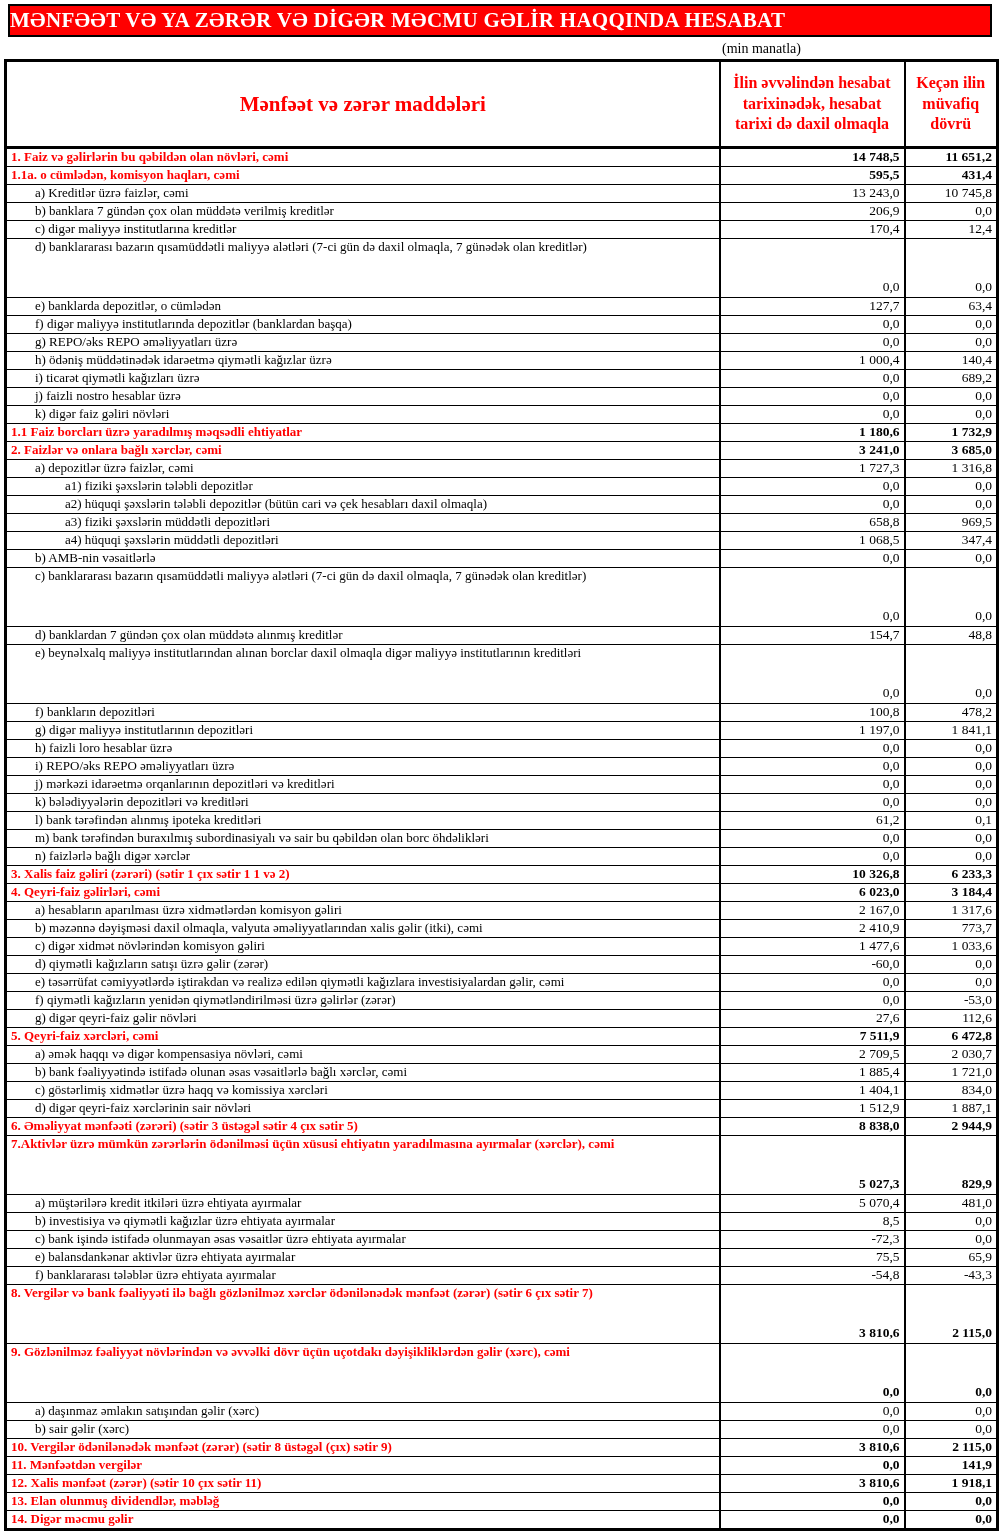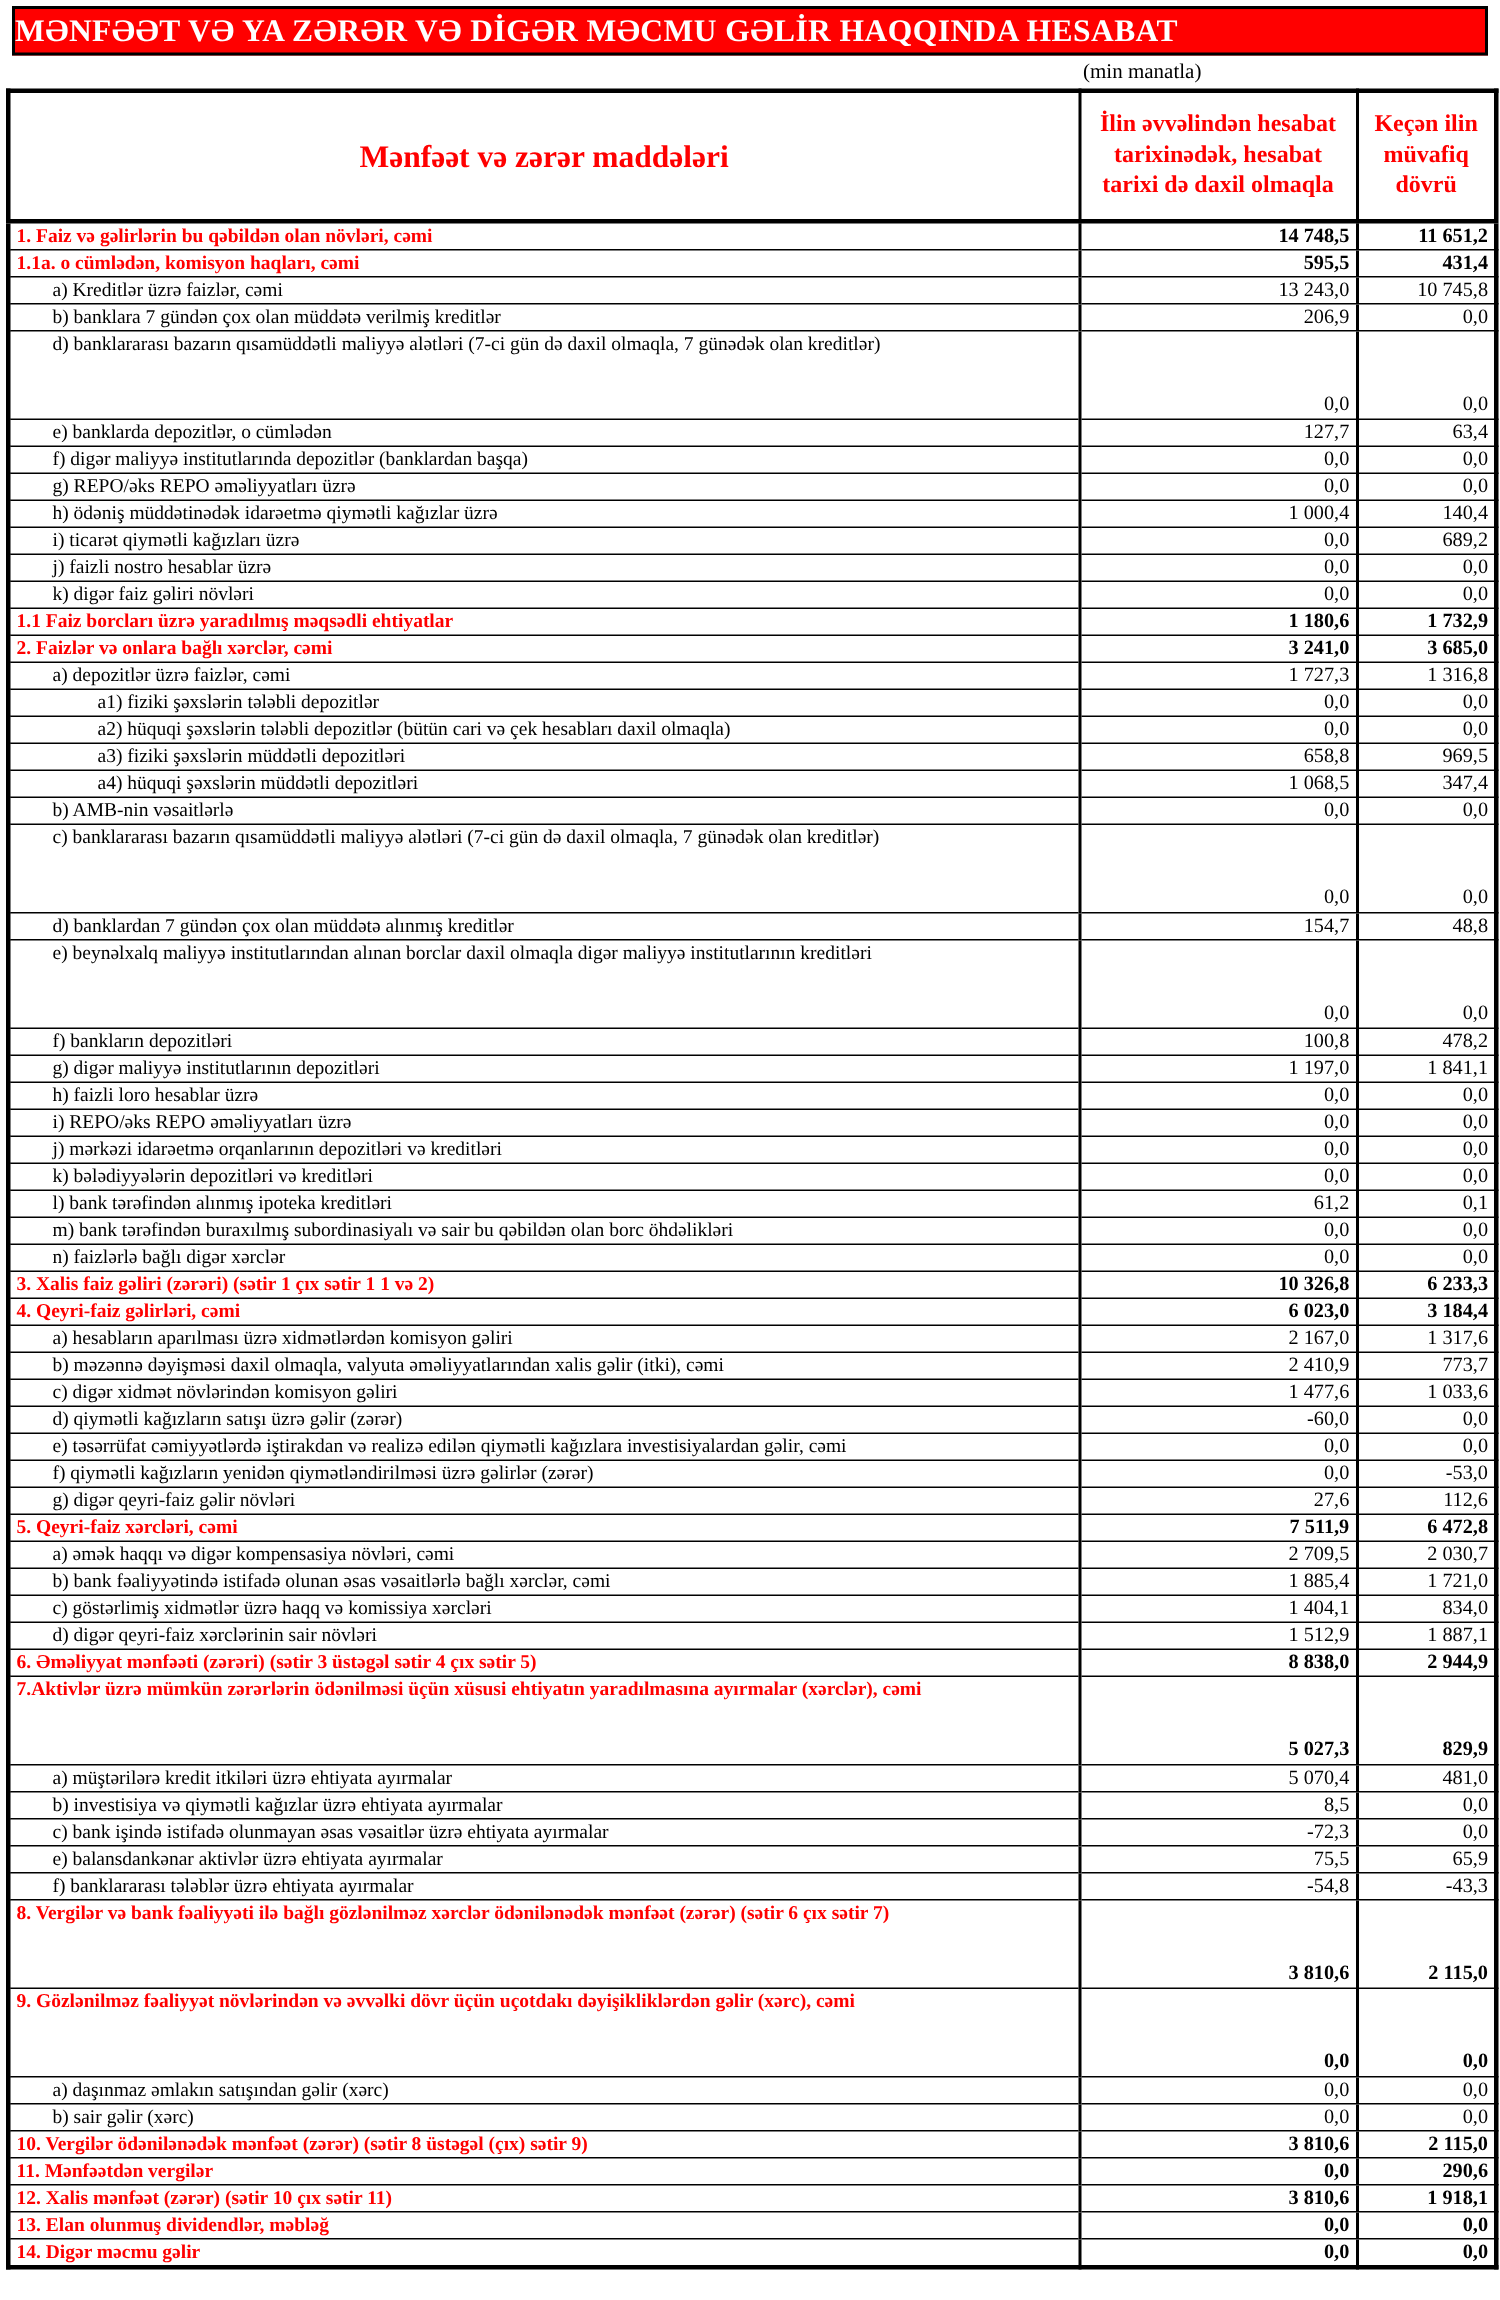--- a/index.html
+++ b/index.html
@@ -106,20 +106,25 @@
       <tr class="item">
     <td class="c-label">a) Kreditlər üzrə faizlər, cəmi</td>
     <td class="c-val">13 243,0</td>
     <td class="c-val">10 745,8</td>
   </tr>
       <tr class="item">
     <td class="c-label">b) banklara 7 gündən çox olan müddətə verilmiş kreditlər</td>
     <td class="c-val">206,9</td>
     <td class="c-val">0,0</td>
   </tr>
+      <tr class="item">
+    <td class="c-label">c) digər maliyyə institutlarına kreditlər</td>
+    <td class="c-val">170,4</td>
+    <td class="c-val">12,4</td>
+  </tr>
       <tr class="item tall">
     <td class="c-label">d) banklararası bazarın qısamüddətli maliyyə alətləri (7-ci gün də daxil olmaqla, 7 günədək olan kreditlər)</td>
     <td class="c-val">0,0</td>
     <td class="c-val">0,0</td>
   </tr>
       <tr class="item">
     <td class="c-label">e) banklarda depozitlər, o cümlədən</td>
     <td class="c-val">127,7</td>
     <td class="c-val">63,4</td>
   </tr>
@@ -379,21 +384,21 @@
     <td class="c-val">0,0</td>
   </tr>
       <tr class="section">
     <td class="c-label">10. Vergilər ödənilənədək mənfəət (zərər) (sətir 8 üstəgəl (çıx) sətir 9)</td>
     <td class="c-val">3 810,6</td>
     <td class="c-val">2 115,0</td>
   </tr>
       <tr class="section">
     <td class="c-label">11. Mənfəətdən vergilər</td>
     <td class="c-val">0,0</td>
-    <td class="c-val">290,6</td>
+    <td class="c-val">141,9</td>
   </tr>
       <tr class="section">
     <td class="c-label">12. Xalis mənfəət (zərər) (sətir 10 çıx sətir 11)</td>
     <td class="c-val">3 810,6</td>
     <td class="c-val">1 918,1</td>
   </tr>
       <tr class="section">
     <td class="c-label">13. Elan olunmuş dividendlər, məbləğ</td>
     <td class="c-val">0,0</td>
     <td class="c-val">0,0</td>

